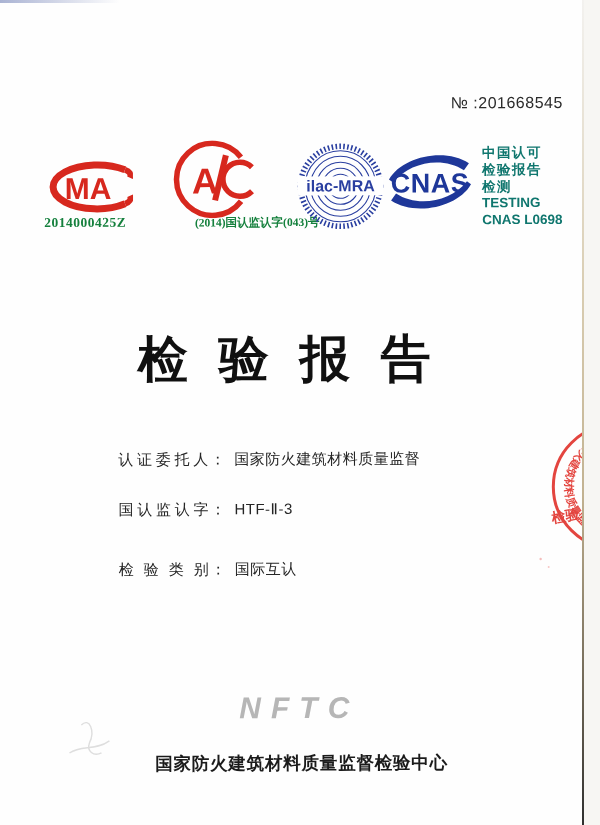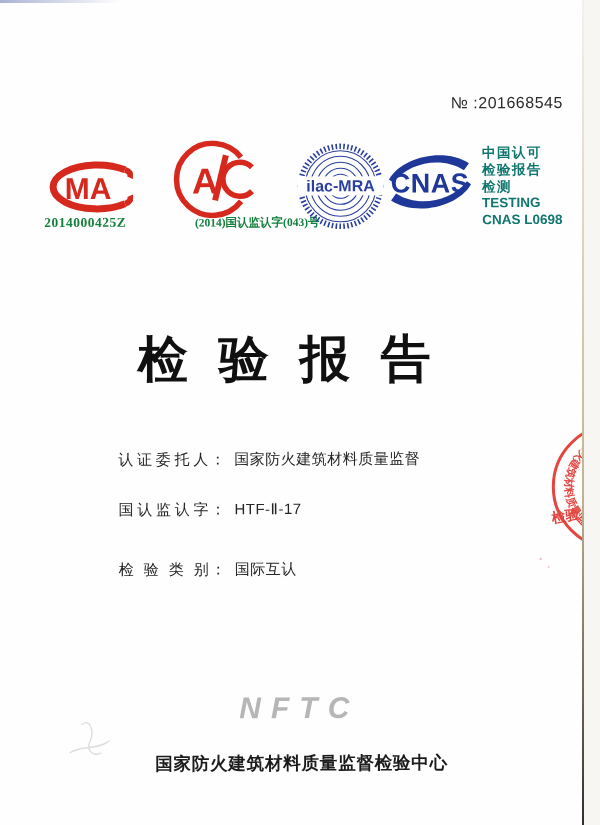--- a/index.html
+++ b/index.html
@@ -109,21 +109,21 @@
     <div class="field f1">
       <span class="flabel">认证委托人</span>
         <span class="fcolon">：</span>
       <span class="fvalue">国家防火建筑材料质量监督</span>
     </div>
 
     <div class="field f2">
       <span class="flabel">国认监认字</span>
         <span class="fcolon">：</span>
       <span class="fvalue">
-        <span style="display:block">HTF-Ⅱ-17</span>
+        <span style="display:block">HTF-Ⅱ-3</span>
       </span>
     </div>
 
     <div class="field f3">
       <span class="flabel">检验类别</span>
         <span class="fcolon">：</span>
       <span class="fvalue">国际互认</span>
     </div>
 
     <div class="nftc">NFTC</div>

